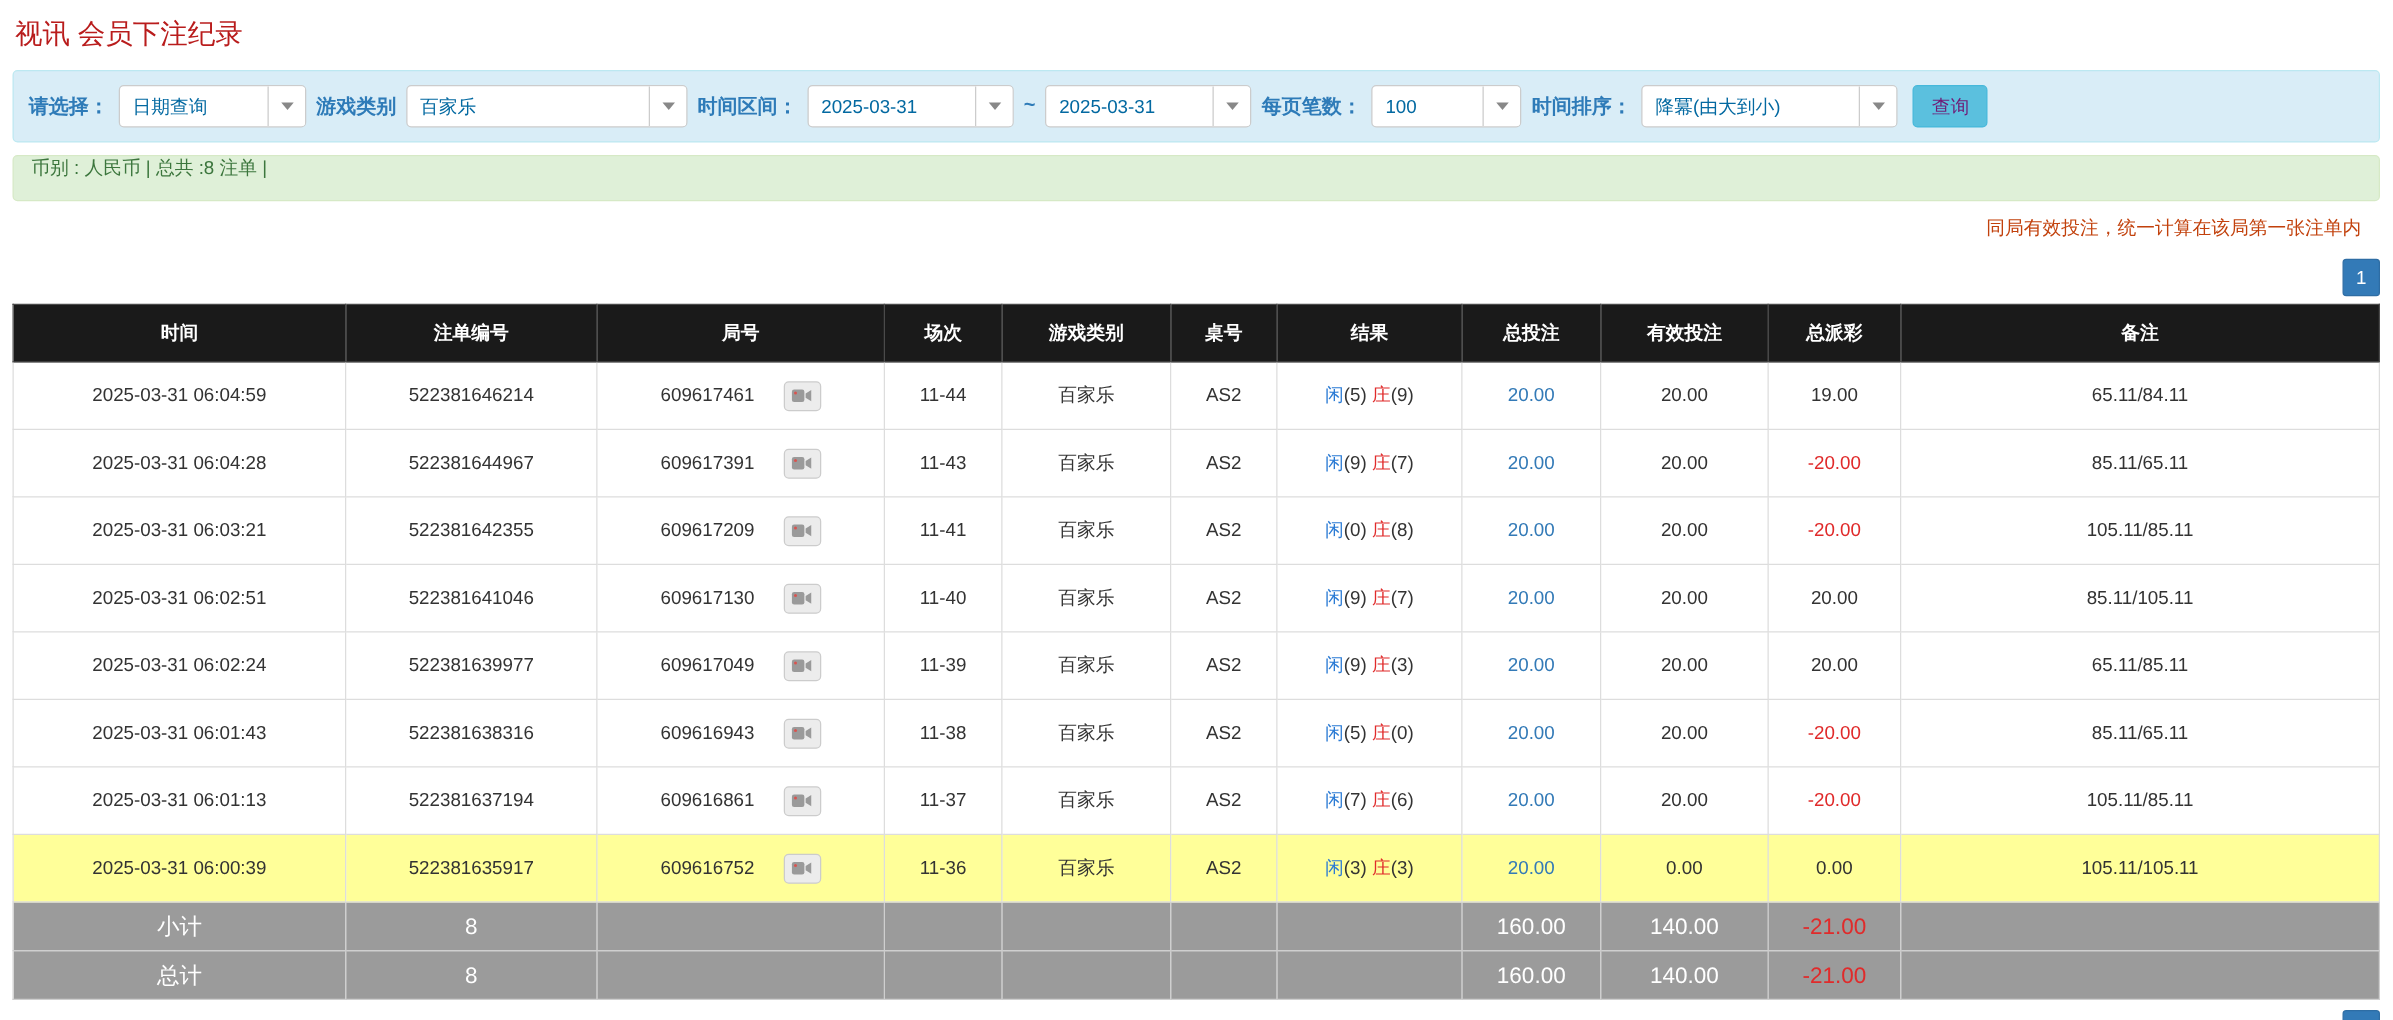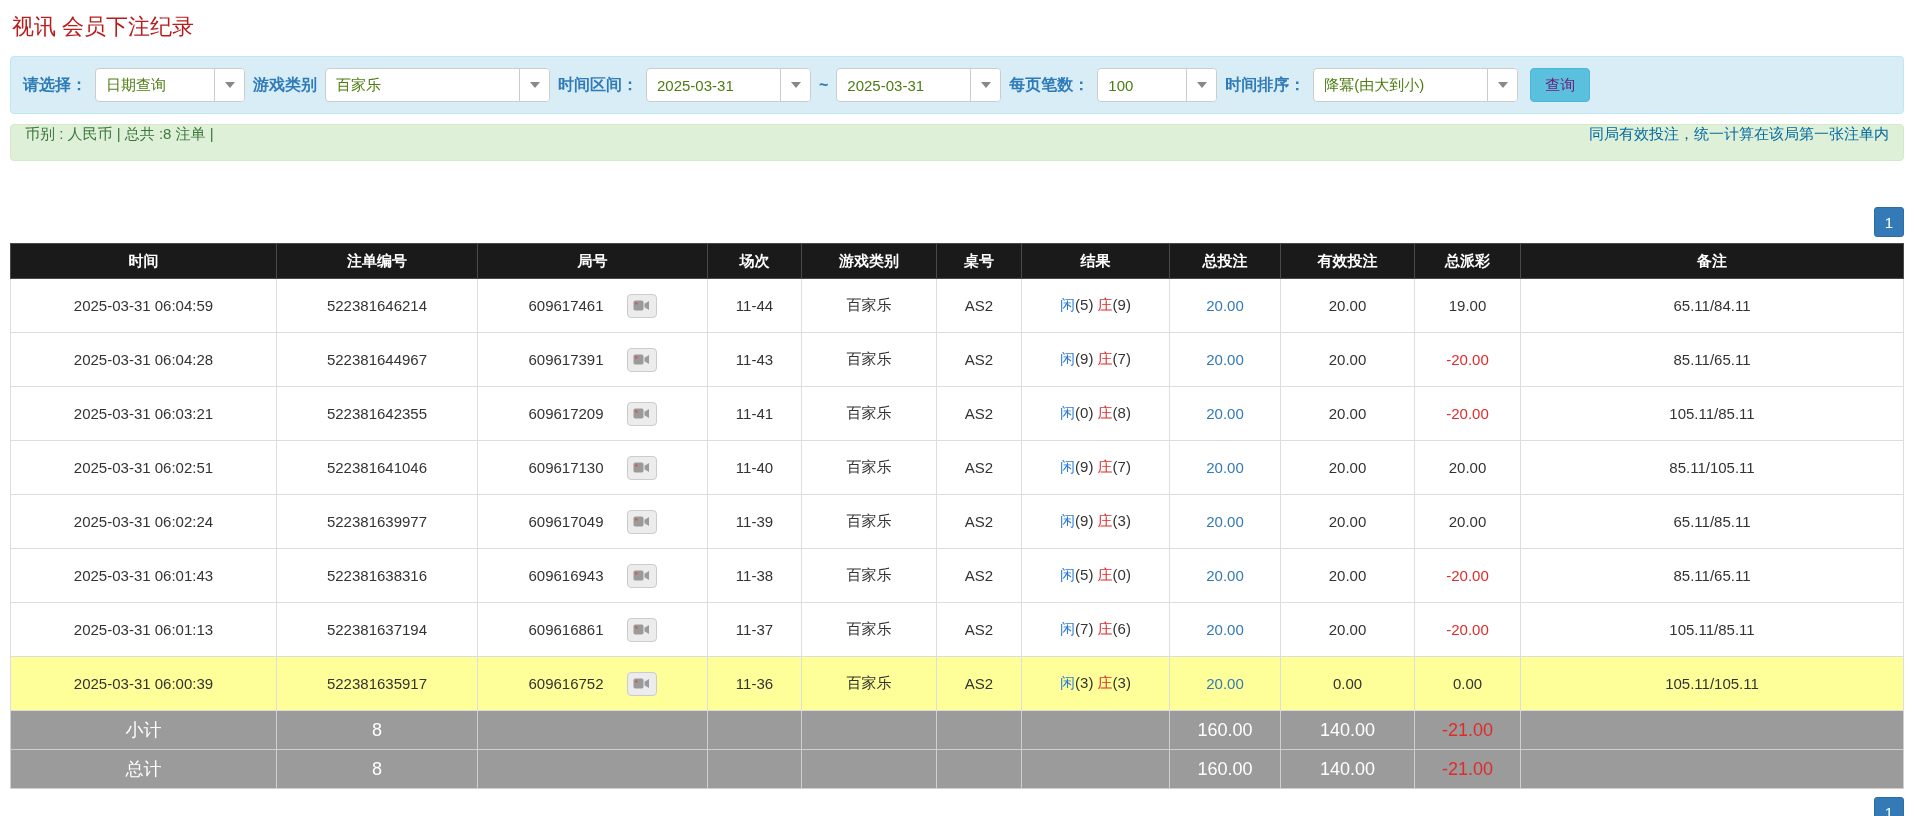--- a/index.html
+++ b/index.html
@@ -16,58 +16,58 @@
   .filter-bar {
     background: #d9edf7; border: 1px solid #bce8f1; border-radius: 4px;
     padding: 11px 12px; display: flex; align-items: center; gap: 8px;
   }
   .filter-label { color: #2e7bb8; font-weight: bold; font-size: 16px; white-space: nowrap; }
   .tilde { color: #2e7bb8; font-weight: bold; font-size: 16px; }
   .combo {
     display: flex; align-items: stretch; height: 34px; background: #fff;
     border: 1px solid #ccc; border-radius: 4px; overflow: hidden; cursor: pointer;
   }
-  .combo-value { flex: 1; display: flex; align-items: center; padding: 0 10px; font-size: 15px; color: #4d7c0f; white-space: nowrap; }
+  .combo-value { flex: 1; display: flex; align-items: center; padding: 0 10px; font-size: 15px; color: #0369a1; white-space: nowrap; }
   .combo-caret { width: 30px; min-width: 30px; border-left: 1px solid #ccc; display: flex; align-items: center; justify-content: center; background: #fff; }
   .caret-shape { width: 0; height: 0; border-left: 5px solid transparent; border-right: 5px solid transparent; border-top: 6px solid #888; }
   .w-query { width: 150px; }
   .w-game  { width: 225px; }
   .w-date  { width: 165px; }
   .w-size  { width: 120px; justify-content: flex-end; }
   .w-sort  { width: 205px; }
   .search-button {
     height: 34px; padding: 0 14px; margin-left: 4px;
     background: #5bc0de; border: 1px solid #46b8da; border-radius: 4px;
     color: #701a75; font-size: 15px; font-family: inherit; cursor: pointer;
   }
 
   
   .summary-bar {
     margin-top: 10px; background: #dff0d8; border: 1px solid #d6e9c6; border-radius: 4px;
     padding: 0 14px; height: 37px; display: flex; align-items: flex-start; justify-content: space-between;
     font-size: 15px;
   }
   .summary-left { color: #3c763d; }
-  .summary-right { color: #0369a1; }
+  .summary-right { color: #c2410c; margin-top: 48px; }
 
   
   .pager { display: flex; justify-content: flex-end; }
   .pager-top { margin: 46px 0 6px; }
   .pager-bottom { margin-top: 8px; }
   .page-btn {
     min-width: 30px; height: 30px; padding: 0 6px;
     background: #337ab7; border: 1px solid #2e6da4; border-radius: 3px;
     color: #fff; font-size: 15px; display: inline-flex; align-items: center; justify-content: center;
     cursor: pointer;
   }
 
   
   table.bets { width: 100%; border-collapse: collapse; table-layout: fixed; font-size: 15px; }
   .bets thead th {
-    background: #1a1a1a; color: #fff; font-weight: bold; height: 35px;
+    background: #1a1a1a; color: #fff; font-weight: bold; height: 46px;
     text-align: center; border: 1px solid #4a4a4a; font-size: 15px;
   }
   .bets tbody td {
     height: 54px; text-align: center; vertical-align: middle;
     border: 1px solid #ddd; background: #fff; color: #333;
   }
   .bets tbody tr.highlight td { background: #ffff99; }
   .bets tfoot td {
     height: 39px; text-align: center; background: #9b9b9b; color: #fff;
     border: 1px solid #cfcfcf; font-size: 18px;

